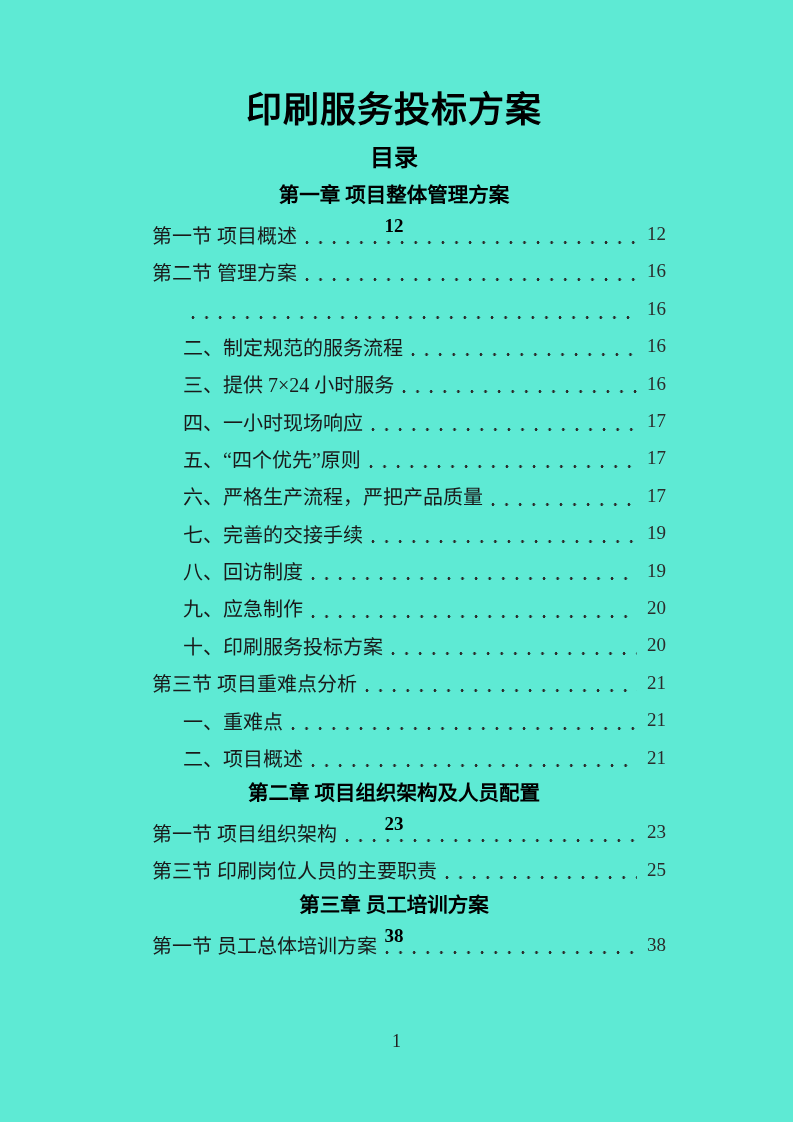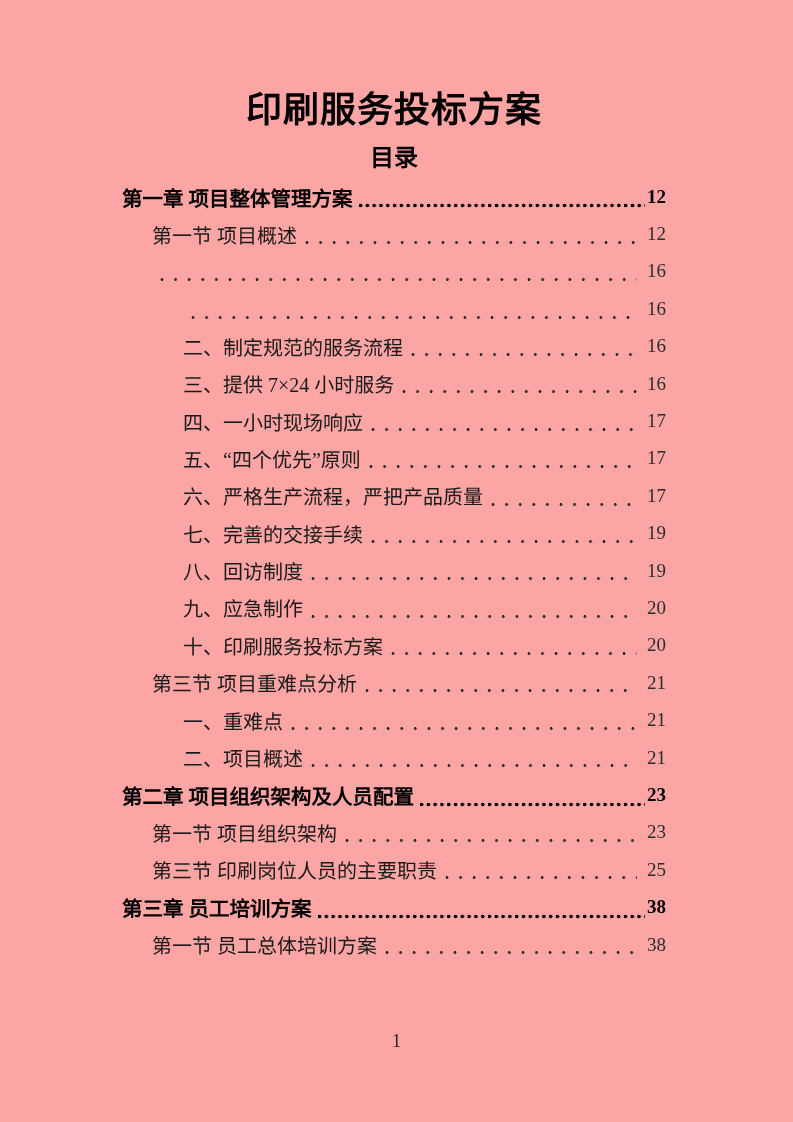--- a/index.html
+++ b/index.html
@@ -1,36 +1,36 @@
 <!DOCTYPE html>
 <html lang="zh-CN"><head>
 <meta charset="utf-8">
 <style>
   html,body{margin:0;padding:0;background:#ffffff;}
   .page{
     width:793px;height:1122px;position:relative;box-sizing:border-box;
-    background:#fca5a5;padding:88px 127px 0 122px;overflow:hidden;
+    background:#5eead4;padding:88px 127px 0 122px;overflow:hidden;
     font-family:"Liberation Serif","DejaVu Serif",serif;color:#111;
   }
   .title{
     margin:0;text-align:center;font-size:36px;line-height:44px;
     font-weight:700;color:#000;letter-spacing:1px;
   }
   .toc-heading{
     margin:12px 0 0 0;text-align:center;font-size:24px;line-height:28px;
     font-weight:700;color:#000;
   }
   .toc{margin-top:6px;}
   .toc-row{
     display:flex;align-items:center;height:37.4px;
     font-size:20px;color:#1a1a1a;
   }
   .toc-row.section{padding-left:30px;}
   .toc-row.item{padding-left:61px;}
-  .toc-row.chapter{font-weight:700;font-size:20.5px;color:#000;}
+  .toc-row.chapter{font-weight:700;font-size:20.5px;color:#000;flex-direction:column;}
   .toc-label{white-space:pre;}
   .toc-leader{
     flex:1 1 auto;align-self:flex-end;height:5px;margin:0 10px 8px 8px;
     background-image:radial-gradient(circle at 2px 2.5px,#2a2a2a 1.15px,rgba(0,0,0,0) 1.7px);
     background-size:13.6px 5px;background-repeat:repeat-x;
   }
   .toc-row.chapter .toc-leader{
     margin:0 2px 7px 5px;
     background-image:radial-gradient(circle at 2.6px 2.5px,#000 1.6px,rgba(0,0,0,0) 2.1px);
     background-size:6.8px 5px;
@@ -58,20 +58,21 @@
     <span class="toc-label">第一章 项目整体管理方案</span>
     <span class="toc-leader"></span>
     <span class="toc-page">12</span>
   </div>
       <div class="toc-row section">
     <span class="toc-label">第一节 项目概述</span>
     <span class="toc-leader"></span>
     <span class="toc-page">12</span>
   </div>
       <div class="toc-row section">
+    <span class="toc-label">第二节 管理方案</span>
     <span class="toc-leader"></span>
     <span class="toc-page">16</span>
   </div>
       <div class="toc-row item">
     <span class="toc-leader"></span>
     <span class="toc-page">16</span>
   </div>
       <div class="toc-row item">
     <span class="toc-label">二、制定规范的服务流程</span>
     <span class="toc-leader"></span>

